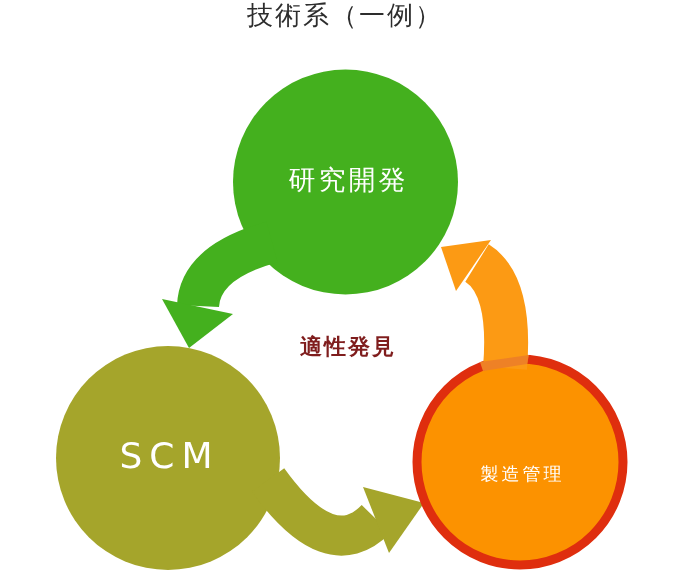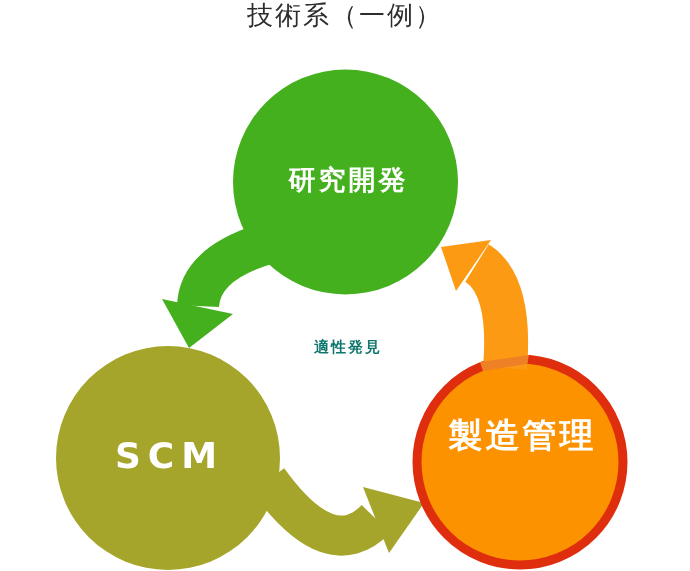--- a/index.html
+++ b/index.html
@@ -16,30 +16,30 @@
     left:0;top:0;width:690px;
     text-align:center;
     font-size:26px;line-height:30px;
     font-weight:500;
     letter-spacing:2px;
     color:#2d2d2d;
   }
   .node-label{
     transform:translate(-50%,-50%);
     color:#ffffff;
-    font-weight:bold;
+    font-weight:normal;
     text-align:center;
   }
   .lbl-rnd{left:347px;top:180px;font-size:27px;letter-spacing:3px;text-indent:3px;}
   .lbl-scm{left:166px;top:455px;font-size:36px;letter-spacing:7px;text-indent:7px;}
-  .lbl-mfg{left:521px;top:436px;font-size:34px;letter-spacing:3px;text-indent:3px;}
+  .lbl-mfg{left:521px;top:474px;font-size:18px;letter-spacing:3px;text-indent:3px;}
   .center-note{
     transform:translate(-50%,-50%);
-    color:#0f766e;
-    font-size:15px;
+    color:#7f1d1d;
+    font-size:22px;
     font-weight:600;
     letter-spacing:2px;
     text-indent:2px;
   }
   .note1{left:347px;top:347px;}
   .note2{left:347px;top:387px;}
 </style>
 </head>
 <body>
 

